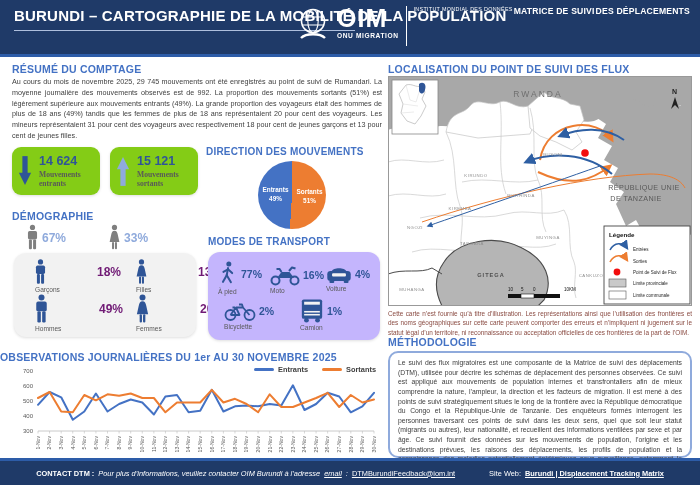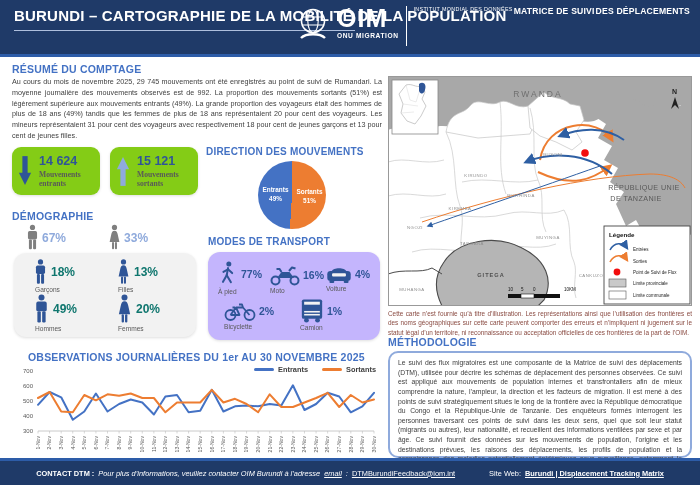--- a/index.html
+++ b/index.html
@@ -30,21 +30,21 @@
   .stat-label{font-size:7.6px;font-weight:bold;color:#595959;line-height:1.25;margin-top:2px;font-family:Liberation Serif, serif;}
   
   .demo-gray-row{position:absolute;left:26px;top:224px;display:flex;gap:42px;align-items:center;}
   .demo-gray-item{display:flex;align-items:center;gap:3px;}
   .demo-gray-pct{font-size:12px;font-weight:bold;color:#8FAADC;}
   .demo-card{position:absolute;left:14px;top:253px;width:182px;height:84px;background:#f2f2f2;
              border-radius:12px;box-shadow:0 1px 3px rgba(0,0,0,.13);
              display:grid;grid-template-columns:1fr 1fr;grid-template-rows:1fr 1fr;padding:5px 8px;box-sizing:border-box;}
   .demo-cell{display:flex;flex-direction:column;align-items:flex-start;justify-content:center;padding-left:12px;}
   .demo-cell-row{display:flex;align-items:center;gap:4px;}
-  .demo-pct{font-size:12px;font-weight:bold;color:#0f766e;}
+  .demo-pct{font-size:12px;font-weight:bold;color:#701a75;margin-left:46px;}
   .demo-label{font-size:6.6px;color:#595959;margin-top:1px;margin-left:1px;}
   
   .pie{position:absolute;left:258px;top:161px;width:68px;height:68px;border-radius:50%;}
   .pie-label{position:absolute;color:#ffffff;font-size:6.4px;font-weight:bold;text-align:center;line-height:1.35;}
   
   .modes-card{position:absolute;left:208px;top:252px;width:172px;height:88px;background:#c4b5fd;
               border-radius:12px;box-shadow:0 1px 3px rgba(0,0,0,.13);padding:6px 8px;box-sizing:border-box;}
   .mode{position:absolute;display:flex;flex-direction:column;align-items:flex-start;}
   .mode-row{display:flex;align-items:center;gap:3px;}
   .mode-pct{font-size:10.5px;font-weight:bold;color:#2F5597;}
@@ -312,21 +312,21 @@
           <rect x="4.5" y="17.2" width="17" height="1.7" fill="#f2f2f2"></rect>
           <circle cx="7" cy="24" r="2.6" class="ic-blue"></circle>
             <circle cx="19" cy="24" r="2.6" class="ic-blue"></circle>
         </svg>
         <span class="mode-pct">1%</span>
       </div>
       <div class="mode-label">Camion</div>
     </div>
   </div>
 
-  <div class="sec-title" style="left:28px;top:351px;">OBSERVATIONS JOURNALIÈRES DU 1er AU 30 NOVEMBRE 2025</div>
+  <div class="sec-title" style="left:0;top:351px;">OBSERVATIONS JOURNALIÈRES DU 1er AU 30 NOVEMBRE 2025</div>
   <div class="chart-wrap">
     <div class="chart-legend">
       <span class="lg-item">
           <span class="lg-line blue"></span>
           <span>Entrants</span>
         </span>
       <span class="lg-item">
           <span class="lg-line orange"></span>
           <span>Sortants</span>
         </span>
@@ -396,20 +396,21 @@
         <text x="344.6275862068966" y="73" class="xtick" text-anchor="end" transform="rotate(-90 344.6275862068966 73)">28-Nov</text>
         <line x1="354.41379310344826" y1="68" x2="354.41379310344826" y2="70.5" stroke="#bdbdbd" stroke-width="0.6"></line>
         <text x="356.21379310344827" y="73" class="xtick" text-anchor="end" transform="rotate(-90 356.21379310344827 73)">29-Nov</text>
         <line x1="366" y1="68" x2="366" y2="70.5" stroke="#bdbdbd" stroke-width="0.6"></line>
         <text x="367.8" y="73" class="xtick" text-anchor="end" transform="rotate(-90 367.8 73)">30-Nov</text>
         <polyline points="30.0,41.8 41.6,29.0 53.2,34.3 64.8,56.8 76.3,48.5 87.9,30.5 99.5,48.5 111.1,41.0 122.7,36.5 134.3,39.5 145.9,51.5 157.4,33.5 169.0,32.0 180.6,49.3 192.2,47.8 203.8,26.8 215.4,48.5 227.0,43.3 238.6,42.5 250.1,43.3 261.7,41.0 273.3,42.5 284.9,22.3 296.5,47.0 308.1,41.0 319.7,29.8 331.2,33.5 342.8,49.3 354.4,43.3 366.0,29.8" fill="none" stroke="#4472C4" stroke-width="2" stroke-linejoin="round" stroke-linecap="round"></polyline>
         <polyline points="30.0,35.0 41.6,29.0 53.2,48.5 64.8,49.3 76.3,32.0 87.9,37.3 99.5,31.3 111.1,32.8 122.7,30.5 134.3,35.0 145.9,35.0 157.4,49.3 169.0,39.5 180.6,39.5 192.2,39.5 203.8,26.8 215.4,39.5 227.0,35.8 238.6,41.0 250.1,49.3 261.7,31.3 273.3,44.0 284.9,44.0 296.5,39.5 308.1,35.0 319.7,29.8 331.2,44.0 342.8,32.0 354.4,39.5 366.0,36.5" fill="none" stroke="#ED7D31" stroke-width="2" stroke-linejoin="round" stroke-linecap="round"></polyline>
       </svg>
   </div>
 
+  <div class="sec-title" style="left:388px;top:63px;">LOCALISATION DU POINT DE SUIVI DES FLUX</div>
   <div class="map-box">
     <svg width="304" height="230" viewBox="0 0 304 230">
       <defs>
         <marker id="mb" markerWidth="7" markerHeight="7" refX="4.5" refY="3" orient="auto">
             <path d="M0,0 L6,3 L0,6 Z" fill="#2e5fa3"></path>
           </marker>
         <marker id="mo" markerWidth="7" markerHeight="7" refX="4.5" refY="3" orient="auto">
             <path d="M0,0 L6,3 L0,6 Z" fill="#ED7D31"></path>
           </marker>
       </defs>

